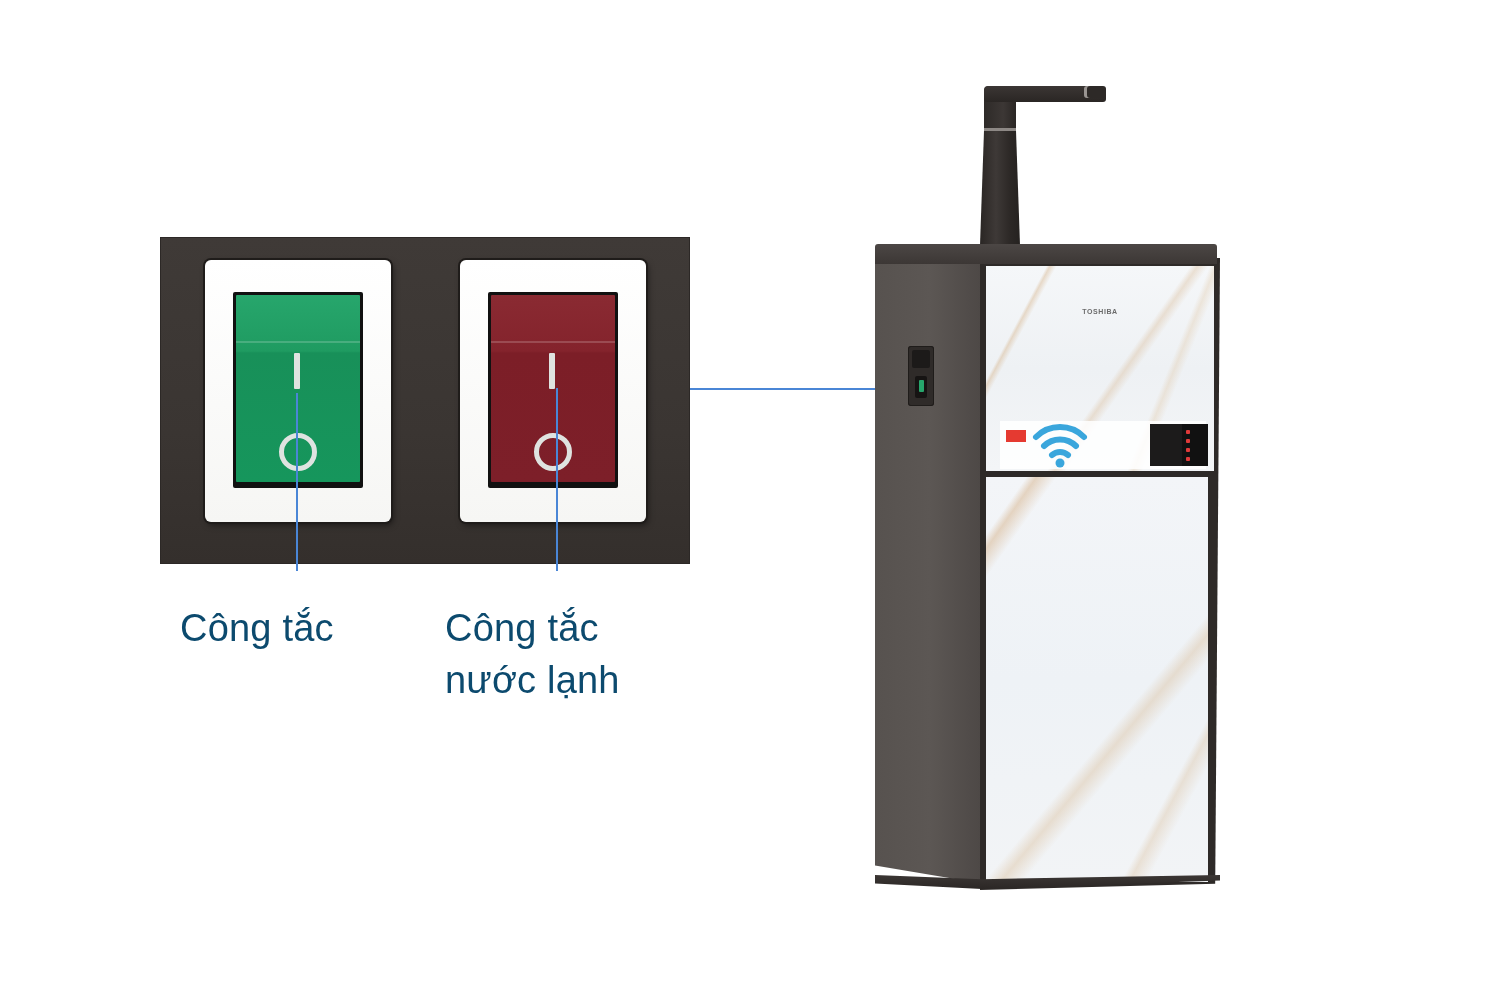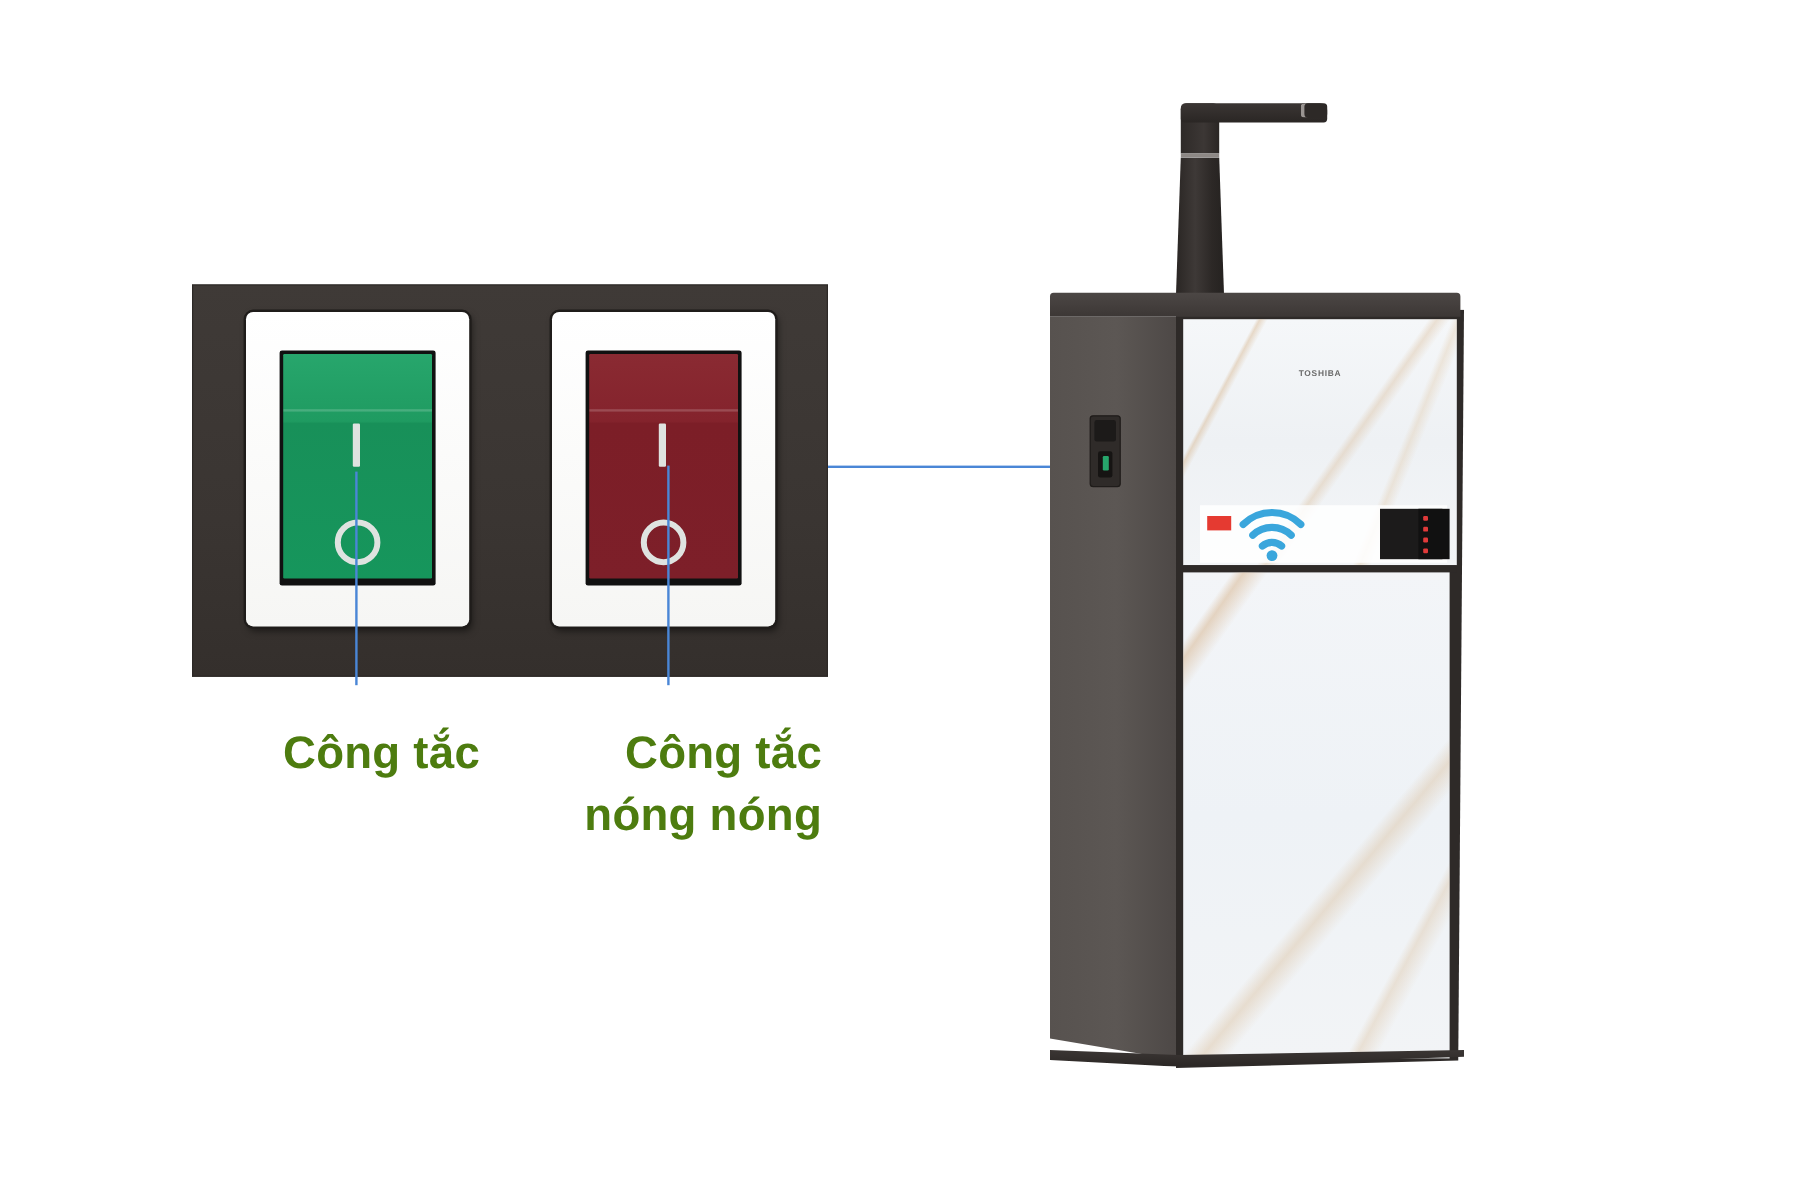--- a/index.html
+++ b/index.html
@@ -49,22 +49,22 @@
     }
 
     
     .line { background: #4a86d6; }
     .line-v1 { left: 296px; top: 393px; width: 1.5px; height: 178px; }
     .line-v2 { left: 556px; top: 388px; width: 1.5px; height: 183px; }
     .line-h  { left: 690px; top: 388px; width: 232px; height: 1.5px; }
 
     
     .callout {
-      position: absolute; color: #4d7c0f; font-size: 38px; line-height: 52px;
-      text-align: right; font-weight: 700; letter-spacing: 0.2px;
+      position: absolute; color: #0c4a6e; font-size: 38px; line-height: 52px;
+      text-align: left; font-weight: 400; letter-spacing: 0.2px;
     }
     .callout-cold { left: 180px; top: 602px; width: 220px; }
     .callout-hot  { left: 445px; top: 602px; width: 240px; }
 
     
     .purifier { left: 860px; top: 80px; width: 380px; height: 820px; }
 
     .faucet-arm {
       left: 124px; top: 6px; width: 122px; height: 16px;
       background: linear-gradient(180deg, #3b3634 0%, #2a2624 100%);
@@ -180,21 +180,21 @@
 
 <div class="abs line line-v1"></div>
 <div class="abs line line-v2"></div>
 <div class="abs line line-h"></div>
 
 <div class="callout callout-cold">
   <div>Công tắc</div>
 </div>
 <div class="callout callout-hot">
   <div>Công tắc</div>
-  <div>nóng nóng</div>
+  <div>nước lạnh</div>
 </div>
 
 <div class="abs purifier">
 
   <div class="abs faucet-stem"></div>
   <div class="abs faucet-neck"></div>
   <div class="abs faucet-arm"></div>
   <div class="abs faucet-tip"></div>
   <div class="abs faucet-ring"></div>
 

